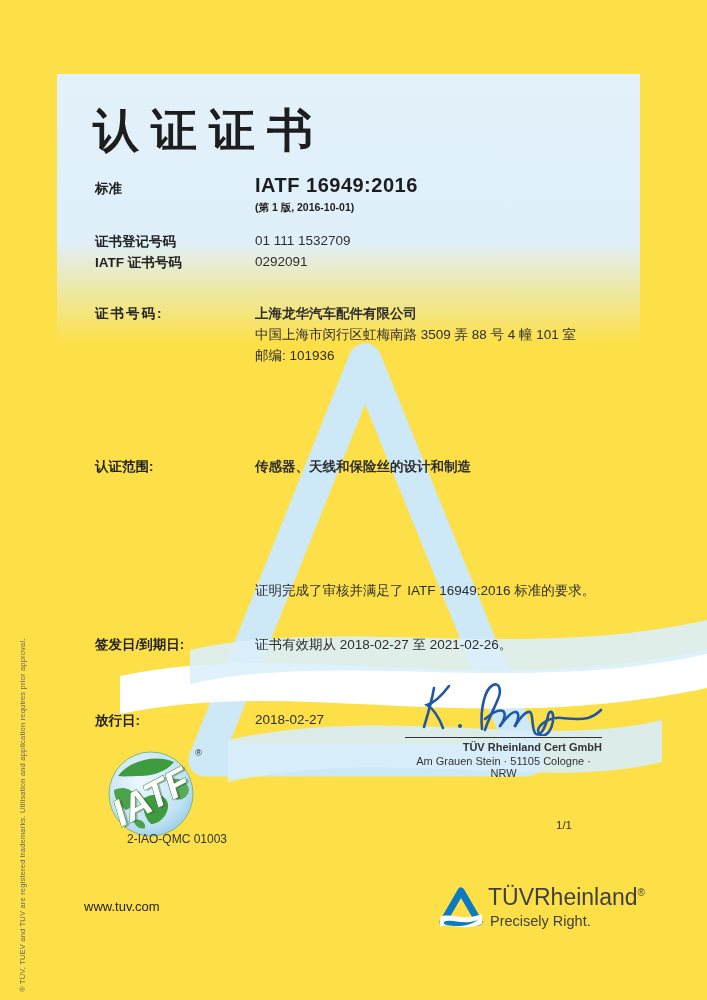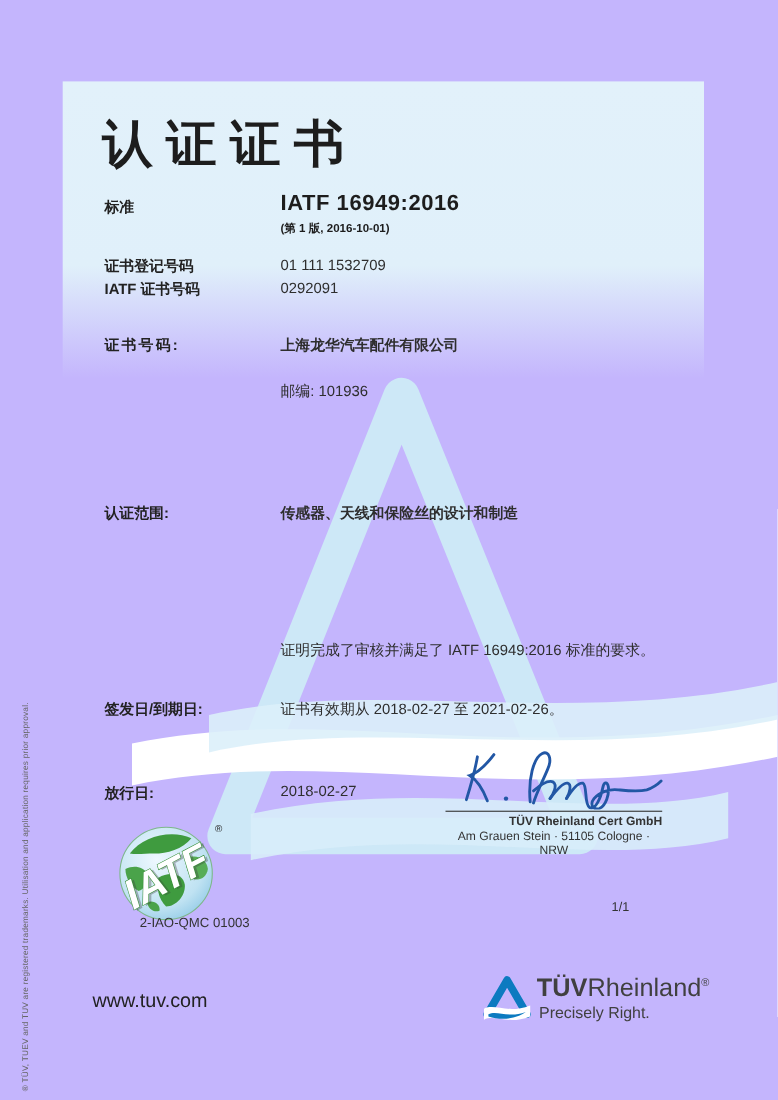--- a/index.html
+++ b/index.html
@@ -1,35 +1,35 @@
 <!DOCTYPE html>
 <html><head>
 <meta charset="utf-8">
 <style>
   html,body{margin:0;padding:0;background:#ffffff;}
-  .page{position:relative;width:707px;height:1000px;background:#c4b5fd;overflow:hidden;
+  .page{position:relative;width:707px;height:1000px;background:#fde047;overflow:hidden;
         font-family:"Liberation Sans","DejaVu Sans",sans-serif;color:#2b2b2b;}
   .layer{position:absolute;left:0;top:0;}
   .header-tint{position:absolute;left:57px;top:74px;width:583px;height:270px;
         background:linear-gradient(180deg,#e2f1fa 0%,#e0f0fa 62%,rgba(224,240,250,0) 100%);}
   .abs{position:absolute;z-index:2;}
   .title{left:93px;top:100px;font-size:46px;font-weight:bold;letter-spacing:12px;color:#1d1d1d;}
   .lbl{left:95px;font-size:13.5px;font-weight:bold;color:#222;}
   .val{left:255px;font-size:13.5px;color:#2e2e2e;}
   .std-val{left:255px;top:174px;font-size:20px;font-weight:bold;letter-spacing:.5px;color:#1d1d1d;}
   .std-ed{left:255px;top:201px;font-size:10.5px;font-weight:bold;color:#1d1d1d;}
   .bold{font-weight:bold;}
   .sig-line{left:405px;top:737px;width:197px;border-top:1.5px solid #333;height:0;}
   .sig-org{left:405px;top:741px;width:197px;text-align:right;font-size:11px;font-weight:bold;color:#333;}
   .sig-addr{left:405px;top:755px;width:197px;text-align:center;font-size:11px;color:#333;}
   .iatf-code{left:88px;top:832px;width:178px;text-align:center;font-size:12px;color:#333;}
   .pageno{left:556px;top:819px;font-size:11.5px;color:#333;}
-  .website{left:84px;top:899px;font-size:18px;color:#222;}
+  .website{left:84px;top:899px;font-size:13px;color:#222;}
   .brand{left:488px;top:884px;font-size:23px;color:#404040;white-space:nowrap;}
-  .brand .t{font-weight:bold;}
+  .brand .t{font-weight:normal;}
   .brand sup{font-size:10px;}
   .tagline{left:490px;top:913px;font-size:14.5px;color:#404040;}
   .sidenote{left:18px;top:992px;width:346px;font-size:7.5px;color:#666;letter-spacing:.2px;
         transform:rotate(-90deg);transform-origin:0 0;white-space:nowrap;z-index:2;position:absolute;}
   svg{display:block;}
 </style>
 </head>
 <body>
 
 <div class="page">
@@ -51,20 +51,21 @@
   <div class="abs std-val">IATF 16949:2016</div>
   <div class="abs std-ed">(第 1 版, 2016-10-01)</div>
 
   <div class="abs lbl" style="top:233px">证书登记号码</div>
   <div class="abs val" style="top:233px">01 111 1532709</div>
   <div class="abs lbl" style="top:254px">IATF 证书号码</div>
   <div class="abs val" style="top:254px">0292091</div>
 
   <div class="abs lbl" style="top:305px;letter-spacing:2px">证书号码:</div>
   <div class="abs val bold" style="top:305px">上海龙华汽车配件有限公司</div>
+  <div class="abs val" style="top:326px">中国上海市闵行区虹梅南路 3509 弄 88 号 4 幢 101 室</div>
   <div class="abs val" style="top:347px">邮编: 101936</div>
 
   <div class="abs lbl" style="top:458px">认证范围:</div>
   <div class="abs val bold" style="top:458px">传感器、天线和保险丝的设计和制造</div>
 
   <div class="abs val" style="top:582px">证明完成了审核并满足了 IATF 16949:2016 标准的要求。</div>
 
   <div class="abs lbl" style="top:636px">签发日/到期日:</div>
   <div class="abs val" style="top:636px">证书有效期从 2018-02-27 至 2021-02-26。</div>
 

